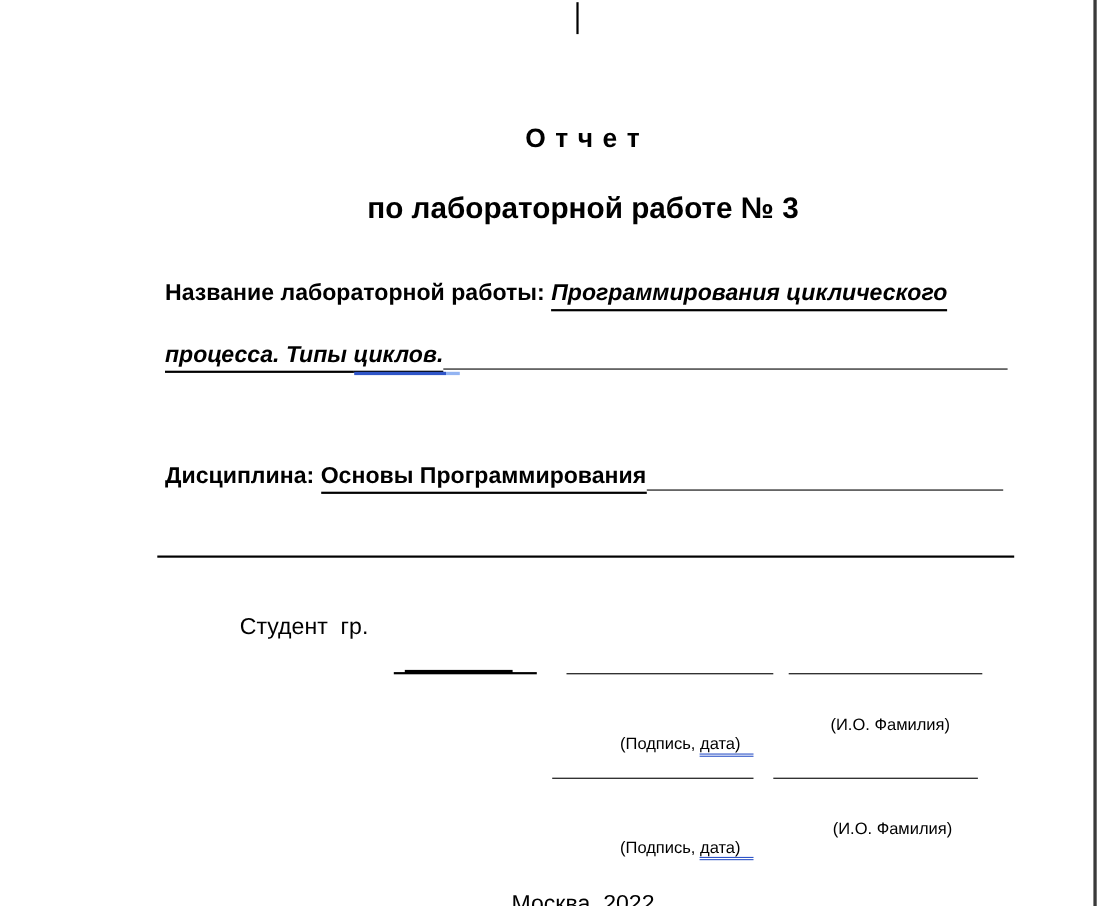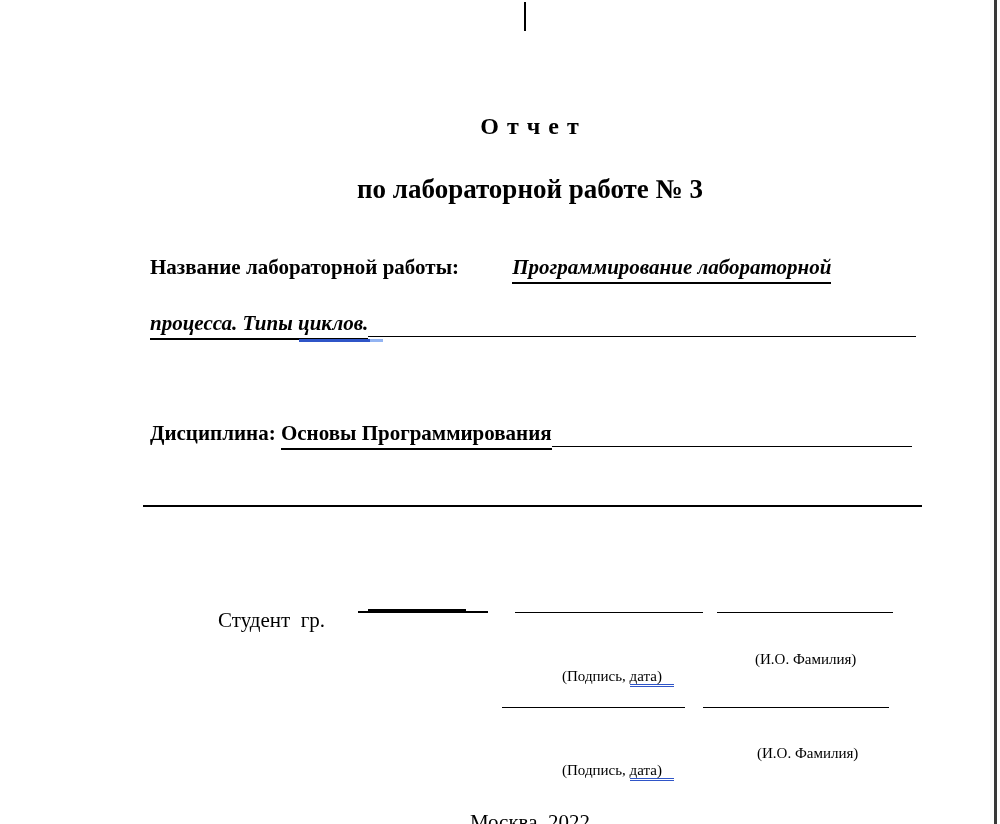--- a/index.html
+++ b/index.html
@@ -5,29 +5,29 @@
   :root{
     --spell-blue:#2f55c8;
     --spell-blue-light:#93b4f2;
     --edge:#3a3a3a;
     --ink:#000000;
   }
   *{margin:0;padding:0;box-sizing:border-box;}
   html,body{background:#ffffff;}
   .page{
     position:relative;width:1000px;height:824px;background:#ffffff;
-    overflow:hidden;font-family:Liberation Serif, serif;color:var(--ink);
+    overflow:hidden;font-family:Liberation Sans, sans-serif;color:var(--ink);
   }
   .t{white-space:pre;}
   .abs{position:absolute;}
   .center-band{left:145px;width:770px;text-align:center;}
   .h-title{top:113px;font-size:24px;font-weight:bold;letter-spacing:1px;}
   .h-sub{top:174px;font-size:27px;font-weight:bold;}
   .row{position:absolute;display:flex;align-items:baseline;white-space:pre;}
-  .lab1{left:150px;top:255px;font-size:21px;gap:48px;}
+  .lab1{left:150px;top:255px;font-size:21px;}
   .lab2{left:150px;top:311px;width:766px;font-size:21px;}
   .disc{left:150px;top:421px;width:762px;font-size:21px;}
   .b{font-weight:bold;}
   .bi{font-weight:bold;font-style:italic;}
   .u-thick{border-bottom:2.4px solid var(--ink);padding-bottom:2px;}
   .fill-line{flex:1;border-bottom:1.7px solid var(--ink);transform:translateY(7px);}
   .misspell{position:relative;}
   .misspell::after{
     content:"";position:absolute;left:1px;right:-15px;bottom:-4px;height:3px;
     background:linear-gradient(to right,var(--spell-blue) calc(100% - 13px),var(--spell-blue-light) calc(100% - 13px));
@@ -47,38 +47,38 @@
 
   <div class="caret"></div>
   <div class="win-edge"></div>
 
   <div class="abs center-band h-title t">О т ч е т</div>
 
   <div class="abs center-band h-sub t">по лабораторной работе № 3</div>
 
   <div class="row lab1">
     <span class="t b">Название лабораторной работы: </span>
-    <span class="t bi u-thick">Программирование лабораторной</span>
+    <span class="t bi u-thick">Программирования циклического</span>
   </div>
 
   <div class="row lab2">
     <span class="t bi u-thick">процесса. Типы </span>
     <span class="t bi u-thick misspell">циклов.</span>
     <span class="fill-line"></span>
   </div>
 
   <div class="row disc">
     <span class="t b">Дисциплина: </span>
     <span class="t b u-thick">Основы Программирования</span>
     <span class="fill-line"></span>
   </div>
 
   <div class="rule" style="left:143px;top:505px;width:779px;height:2.2px;"></div>
 
-  <div class="abs name-row t" style="left:218px;top:608px;">Студент  гр.</div>
+  <div class="abs name-row t" style="left:218px;top:558px;">Студент  гр.</div>
   <div class="rule" style="left:358px;top:611px;width:130px;height:1.6px;"></div>
   <div class="rule" style="left:368px;top:608.5px;width:98px;height:3.2px;"></div>
   <div class="rule" style="left:515px;top:611.5px;width:188px;height:1.8px;"></div>
   <div class="rule" style="left:717px;top:611.5px;width:176px;height:1.8px;"></div>
   <div class="abs caption" style="left:547px;top:623px;">
     <span class="t">(Подпись, </span><span class="t grammar">дата)</span>
   </div>
   <div class="abs caption t" style="left:755px;top:623px;">(И.О. Фамилия)</div>
 
   <div class="rule" style="left:502px;top:706.5px;width:183px;height:1.8px;"></div>

